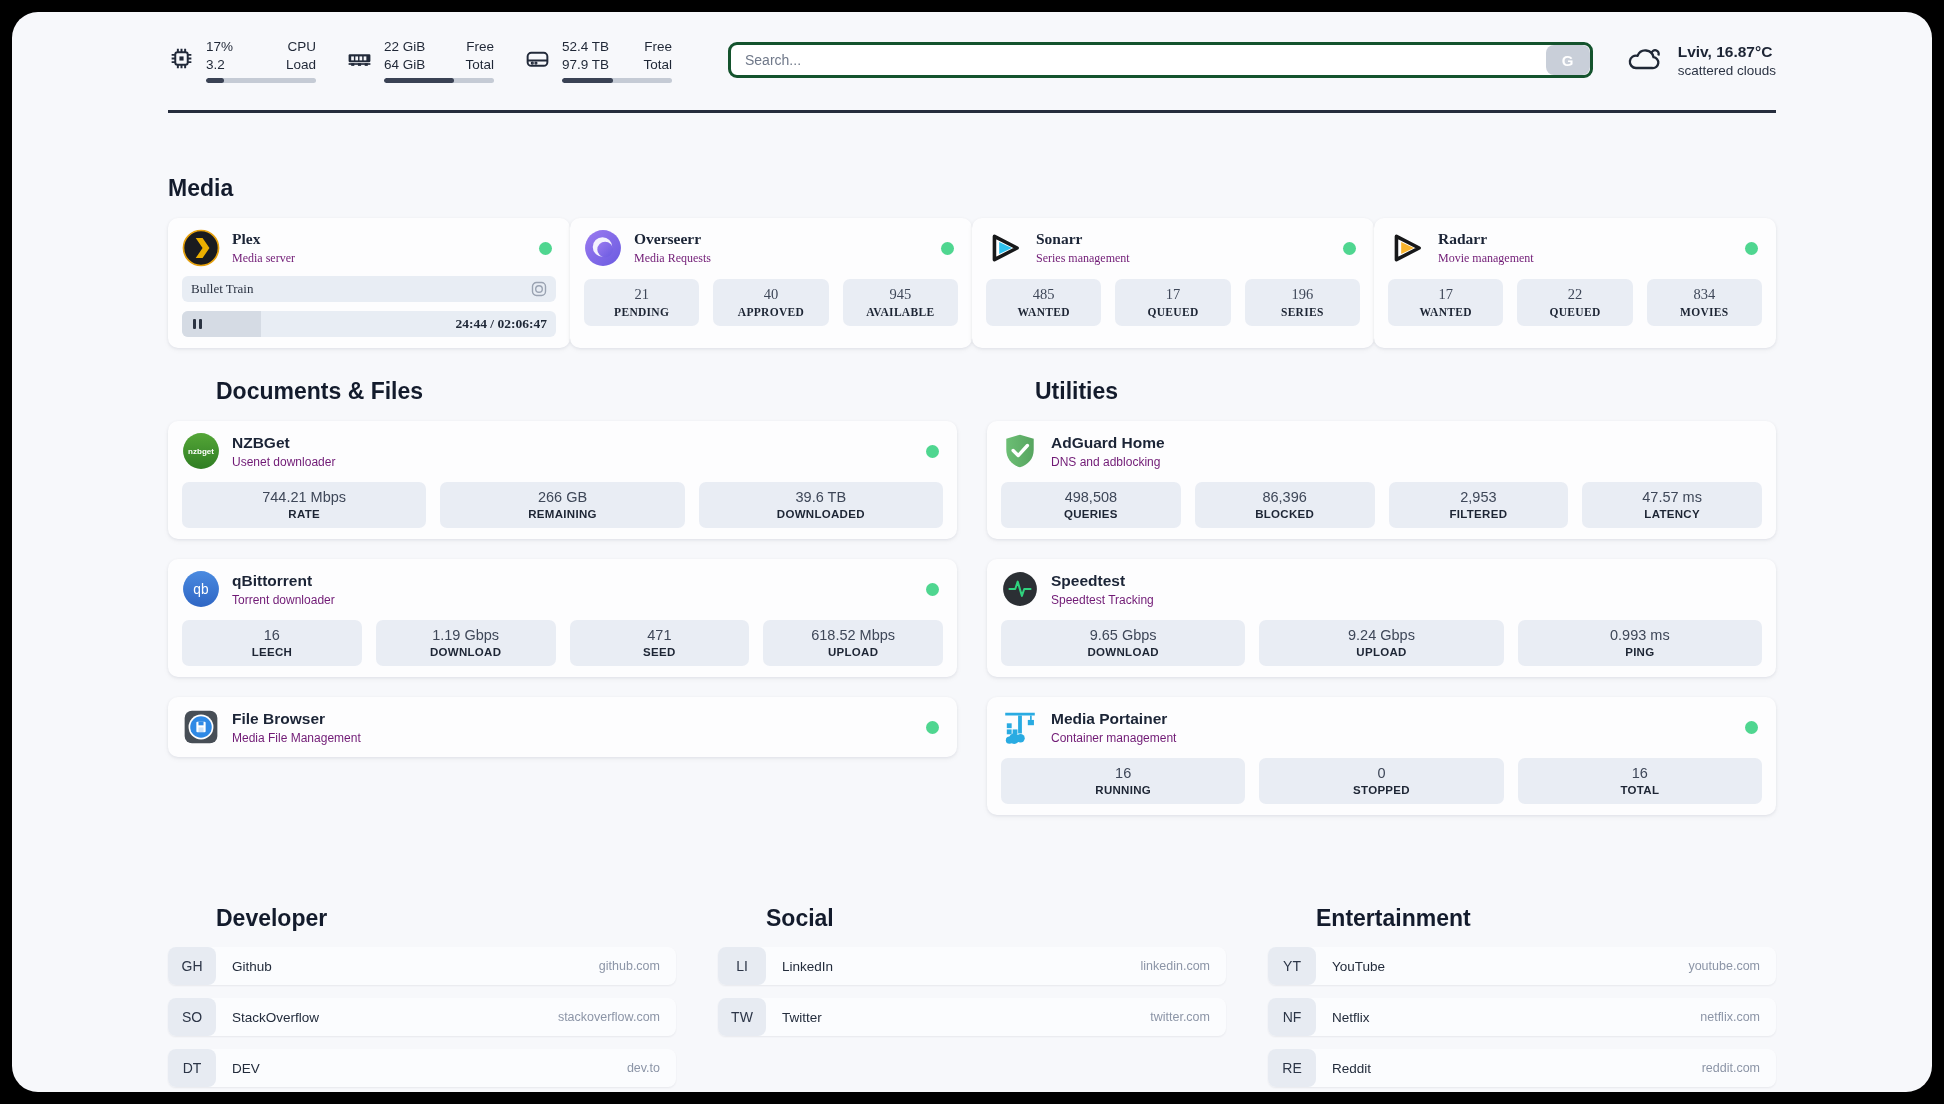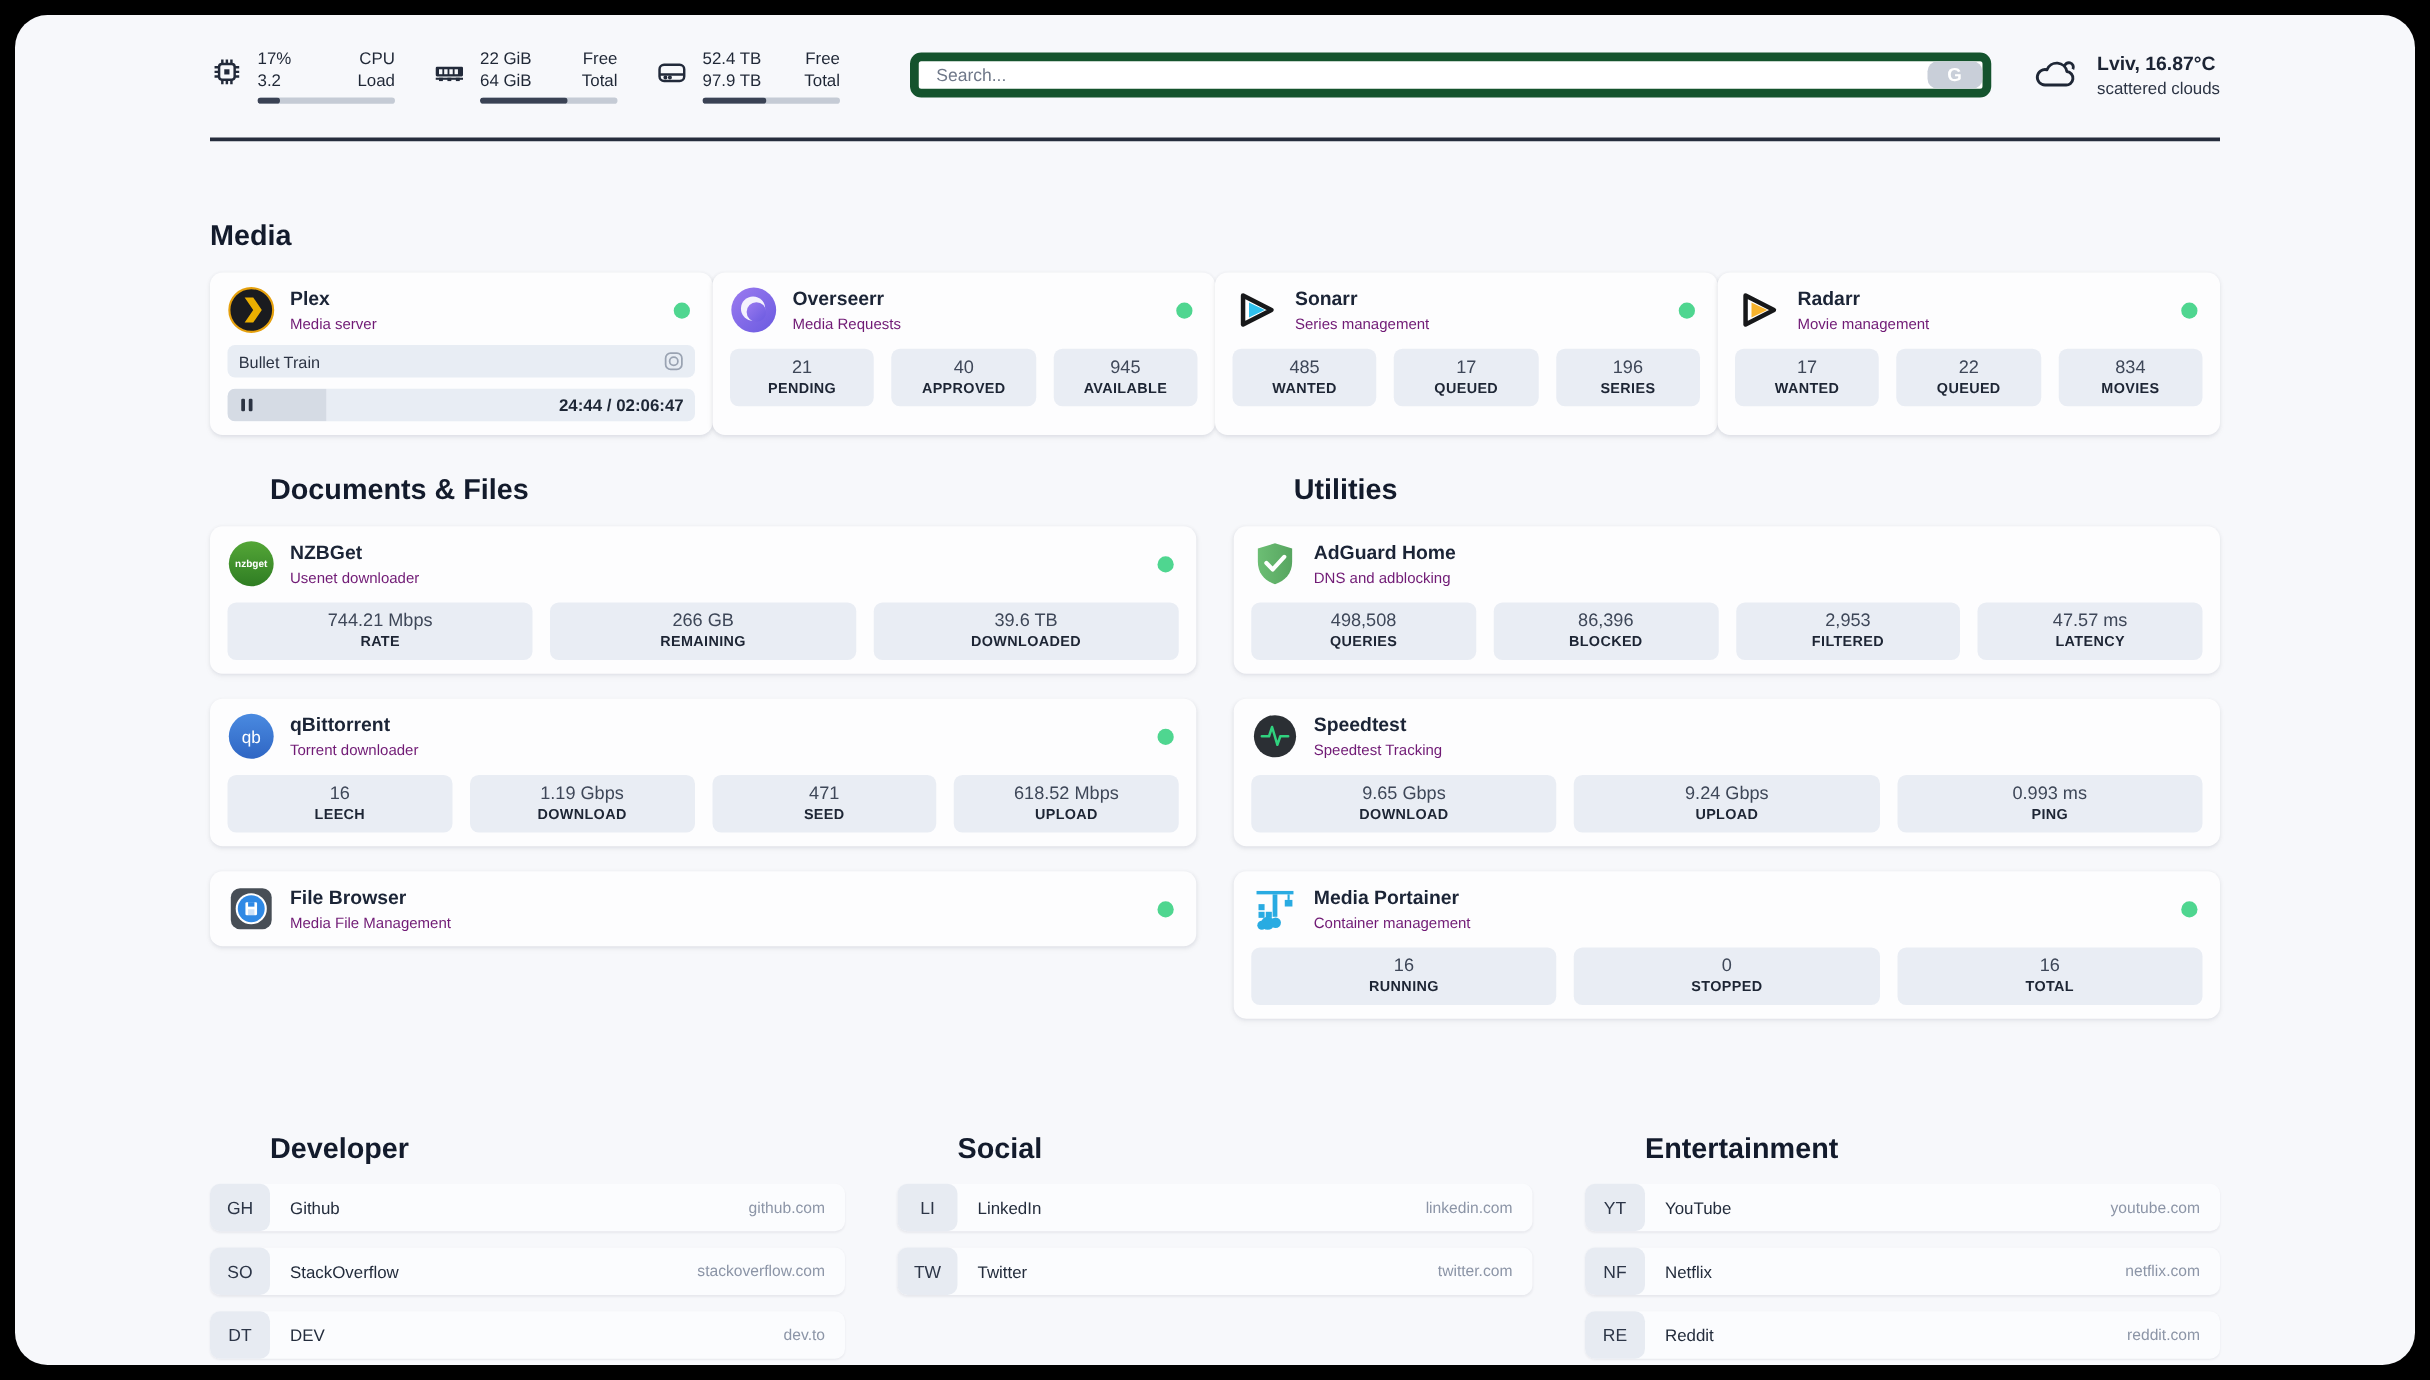--- a/index.html
+++ b/index.html
@@ -12,37 +12,37 @@
   
   .topbar { display:flex; align-items:center; margin-top:24px; height:48px; }
   .metric { display:flex; align-items:center; gap:11px; margin-right:30px; }
   .metric svg { flex:none; }
   .metric-body { width:110px; }
   .metric-line { display:flex; justify-content:space-between; font-size:13.5px;
                  color:#1f2736; line-height:18px; }
   .metric-bar { margin-top:4px; height:5px; border-radius:3px; background:#c5cbd5; overflow:hidden; }
   .metric-fill { height:100%; border-radius:3px; background:#3a4254; }
   .searchbox { flex:1; height:36px; margin:0 32px 0 26px; background:#fff;
-               border:7px solid #14532d; border-radius:9px; display:flex; align-items:stretch; overflow:hidden; }
+               border:3px solid #14532d; border-radius:9px; display:flex; align-items:stretch; overflow:hidden; }
   .searchbox input { flex:1; border:none; outline:none; background:transparent;
                      padding:0 14px; font-size:14px; color:#2a3242; font-family:inherit; }
   .searchbox input::placeholder { color:#6f7889; }
   .search-btn { width:44px; background:#c9cfd9; border:none; color:#fff; font-size:15px;
                 font-weight:700; display:flex; align-items:center; justify-content:center;
                 border-radius:8px; cursor:pointer; font-family:inherit; }
   .weather { display:flex; align-items:center; gap:13px; }
   .weather-l1 { font-size:15.5px; font-weight:700; color:#1c2434; }
   .weather-l2 { font-size:13.5px; color:#2c3444; margin-top:2px; }
 
   .divider { margin-top:26px; border-top:3px solid #262d3d; }
 
   
   .section-title { font-size:23px; font-weight:700; color:#131b2c;margin-left:48px; }
   .media-title { margin:62px 0 16px; }
-  .media-grid { display:grid; grid-template-columns:repeat(4,1fr); gap:0; }
+  .media-grid { display:grid; grid-template-columns:repeat(4,1fr); gap:0;font-family:Liberation Serif, serif; }
 
   .card { background:#fdfdfe; border-radius:10px; padding:11px 14px; position:relative;
           box-shadow:0 1px 3px rgba(25,35,60,.08), 0 2px 6px rgba(25,35,60,.04); }
   .app-header { display:flex; align-items:center; gap:12px; }
   .app-icon { width:38px; height:38px; flex:none; display:flex; }
   .app-name { font-size:15.5px; font-weight:700; color:#1b2436; }
   .app-desc { font-size:12px; color:#701a75; margin-top:3px; }
   .dot { position:absolute; top:24px; right:18px; width:13px; height:13px; border-radius:50%; }
 
   .stats { display:flex; gap:14px; margin-top:12px; }

